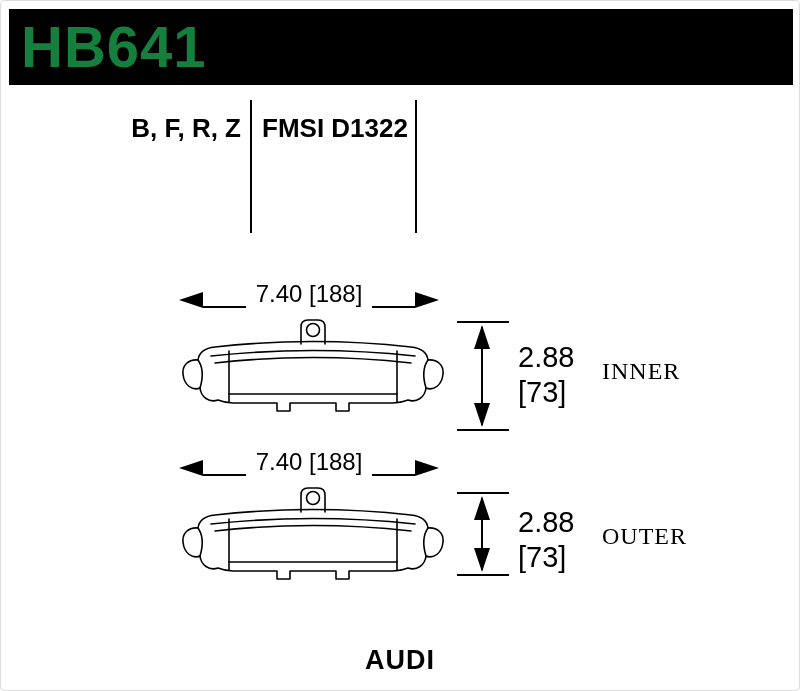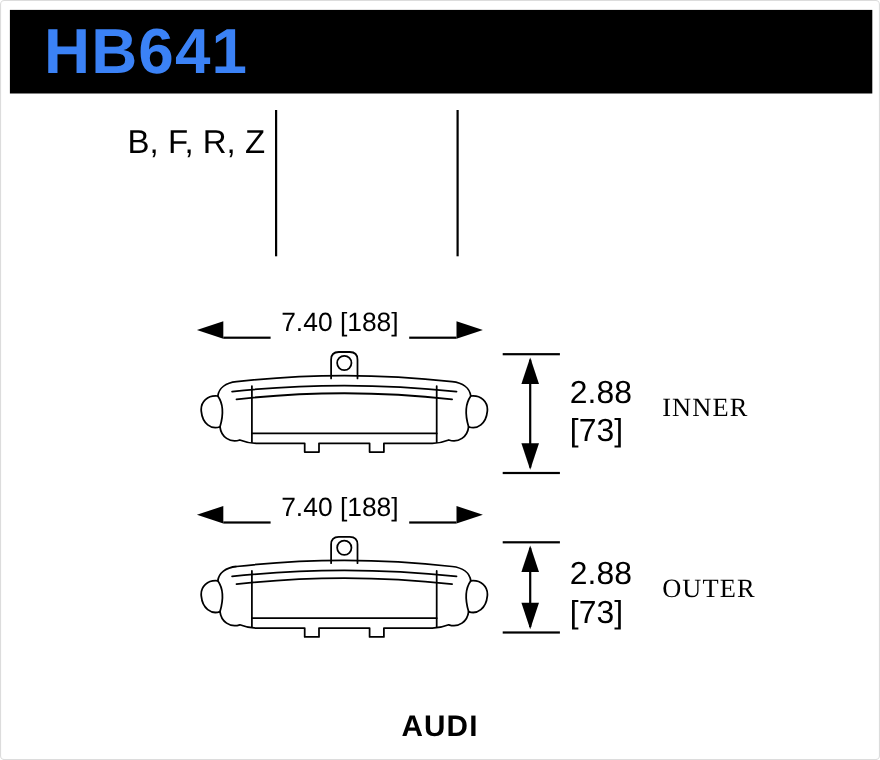--- a/index.html
+++ b/index.html
@@ -8,26 +8,26 @@
     position:relative; width:800px; height:691px; background:#fff;
     border:1px solid #dcdcdc; border-radius:4px; overflow:hidden;
   }
 
   
   .title-bar {
     position:absolute; left:8px; top:8px; width:784px; height:76px;
     background:#000; display:flex; align-items:center;
   }
   .part-number {
-    color:#3b82f6; font-size:58px; font-weight:700; padding-left:31px; letter-spacing:1px;
+    color:#15803d; font-size:58px; font-weight:700; padding-left:12px; letter-spacing:1px;
     line-height:1;
   }
 
   
-  .spec { position:absolute; top:112px; font-size:30px; font-weight:400; white-space:nowrap; }
+  .spec { position:absolute; top:112px; font-size:26px; font-weight:700; white-space:nowrap; }
   .spec.compounds { left:90px; width:150px; text-align:right; }
   .spec.fmsi { left:261px; }
   .spec.thickness { left:575px; }
   .vline { position:absolute; width:2px; top:99px; height:133px; background:#000; }
   .vline.v1 { left:249px; }
   .vline.v2 { left:414px; }
 
   
   .h-dim { position:absolute; display:flex; align-items:flex-end; height:20px; }
   .hd1 { left:178px; top:287px; width:260px; }
@@ -73,20 +73,21 @@
 <body>
 
 <div class="sheet">
 
   <header class="title-bar">
     <span class="part-number">HB641</span>
   </header>
 
   <div class="spec compounds">B, F, R, Z</div>
   <div class="vline v1"></div>
+  <div class="spec fmsi">FMSI D1322</div>
   <div class="vline v2"></div>
 
   <section>
 
     <div class="h-dim hd1">
       <span class="head left"></span>
       <span class="shaft"></span>
       <span class="dim-text">7.40 [188]</span>
       <span class="shaft"></span>
       <span class="head right"></span>

